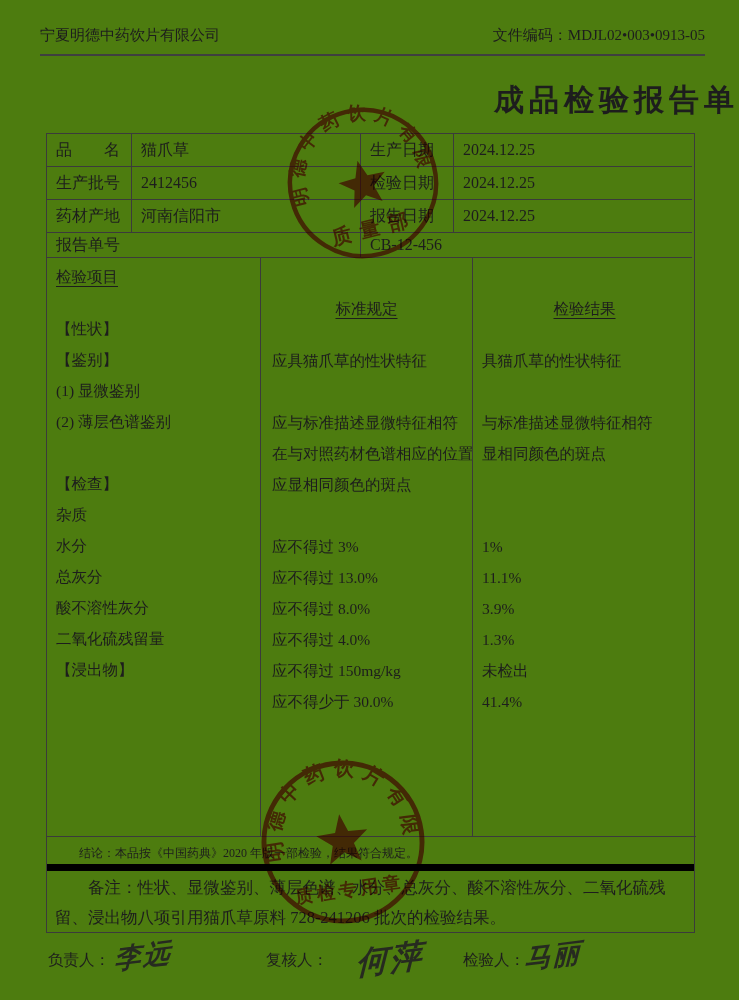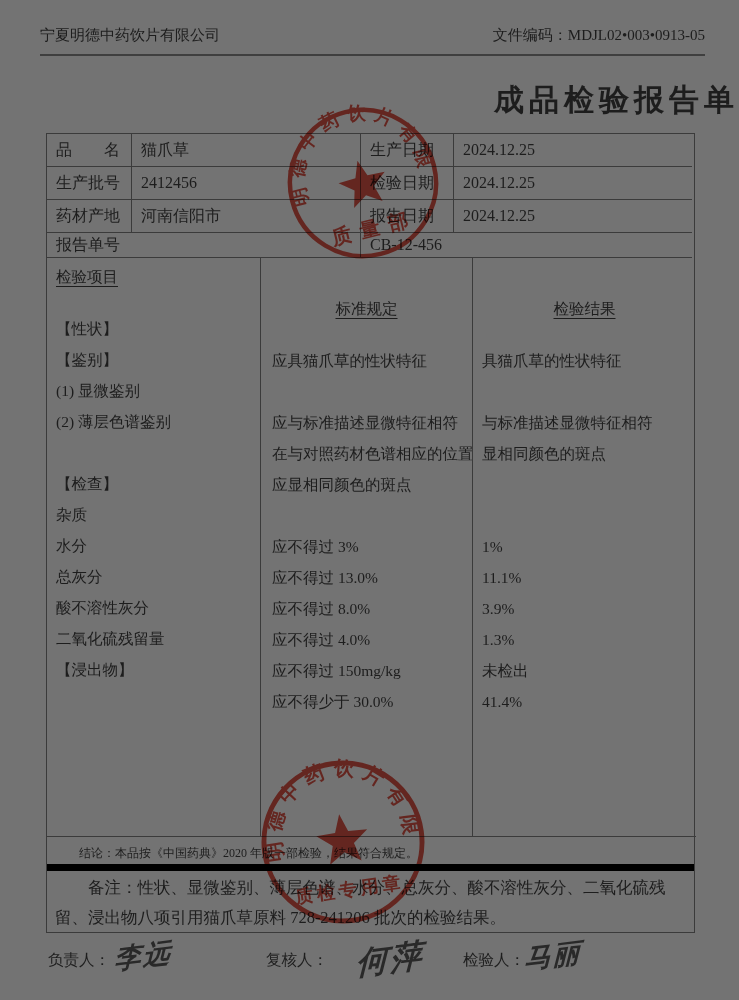--- a/index.html
+++ b/index.html
@@ -1,18 +1,18 @@
 <!DOCTYPE html>
 <html><head>
 <meta charset="utf-8">
 <style>
   * { margin:0; padding:0; box-sizing:border-box; }
   html,body { background:#e8e8e8; }
   .page {
-    width:739px; height:1000px; position:relative; background:#737373;
+    width:739px; height:1000px; position:relative; background:#4d7c0f;
     font-family:"Liberation Serif","DejaVu Serif",serif; color:#1d1d1d;
     margin:0 auto; overflow:hidden;
   }
   
   .doc-header {
     position:absolute; top:26px; left:40px; width:665px;
     display:flex; justify-content:space-between; font-size:15px;
   }
   .header-rule {
     position:absolute; top:54px; left:40px; width:665px;

